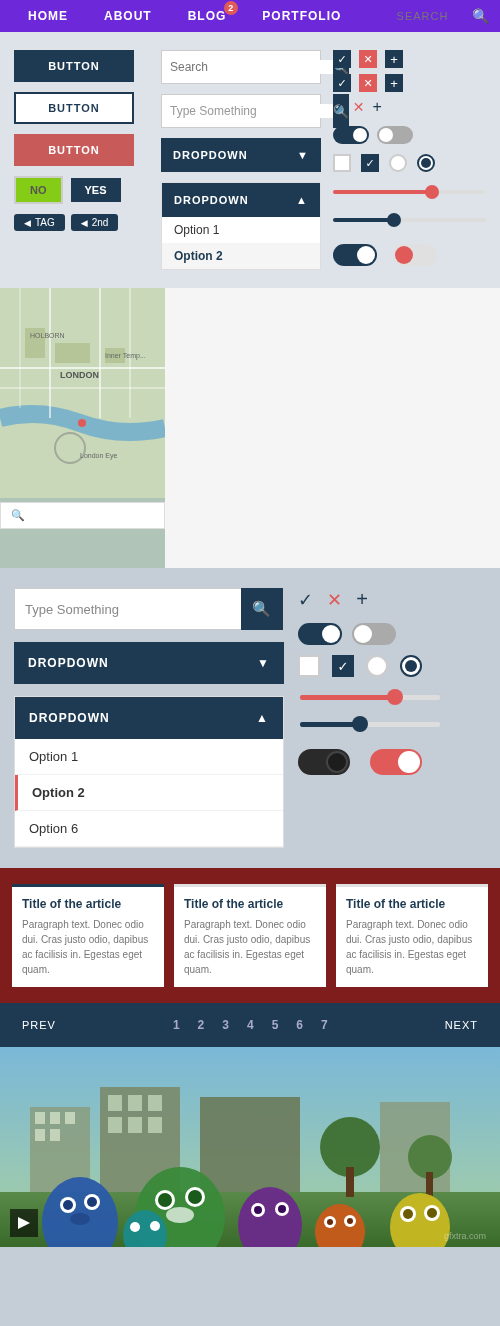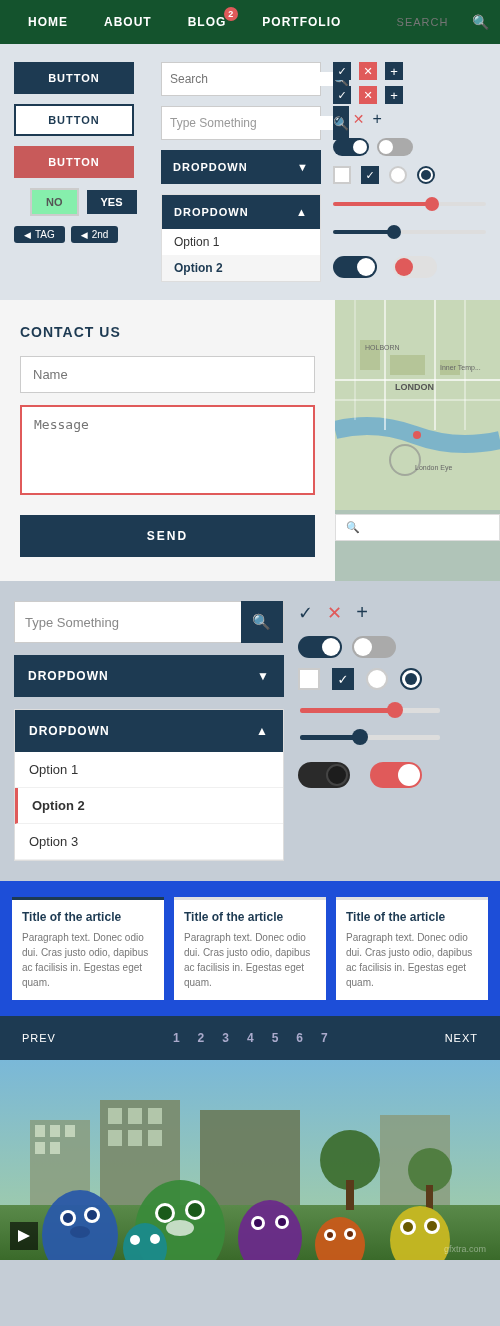--- a/index.html
+++ b/index.html
@@ -1,23 +1,23 @@
 <!DOCTYPE html>
 <html><head>
   <meta charset="utf-8">
   <style>
     * { box-sizing: border-box; margin: 0; padding: 0; }
     body { font-family: 'Arial', sans-serif; width: 500px; background: #c5cdd6; }
 
     
     .nav-bar {
-      background: #14532d;
-      display: flex;
-      align-items: center;
-      height: 44px;
+      background: #6d28d9;
+      display: flex;
+      align-items: center;
+      height: 32px;
       padding: 0 10px;
     }
     .nav-item {
       color: #fff;
       font-size: 12px;
       font-weight: bold;
       padding: 0 18px;
       letter-spacing: 1px;
       cursor: pointer;
       text-transform: uppercase;
@@ -102,28 +102,27 @@
       letter-spacing: 1px;
       cursor: pointer;
       text-transform: uppercase;
     }
     .btn-toggle-row {
       display: flex;
       gap: 8px;
       align-items: center;
     }
     .btn-no {
-      background: #86efac;
+      background: #84cc16;
       color: #555;
       border: 2px solid #ccc;
       padding: 6px 14px;
       font-size: 11px;
       font-weight: bold;
       cursor: pointer;
-      margin-left: 16px;
     }
     .btn-yes {
       background: #1d3a52;
       color: #fff;
       border: none;
       padding: 6px 14px;
       font-size: 11px;
       font-weight: bold;
       cursor: pointer;
     }
@@ -574,21 +573,21 @@
       width: 22px; height: 22px;
       border-radius: 50%;
       position: absolute;
       top: 2px;
     }
     .dark-toggle2.dark .dark-toggle2-knob { background: #1d1d1d; right: 2px; border: 2px solid #444; }
     .dark-toggle2.red-off .dark-toggle2-knob { background: #fff; right: 2px; }
 
     
     .section-articles {
-      background: #1d4ed8;
+      background: #7f1d1d;
       padding: 16px 12px;
       display: flex;
       gap: 10px;
     }
     .article-card {
       flex: 1;
       background: #fff;
       padding: 10px;
       border-top: 3px solid #e0e0e0;
     }
@@ -788,26 +787,20 @@
         <div class="dark-toggle-knob" style="background:#fff;right:2px;position:absolute;width:18px;height:18px;border-radius:50%;top:2px;"></div>
       </div>
       <div class="dark-toggle off-light">
         <div class="dark-toggle-knob"></div>
       </div>
     </div>
   </div>
 </div>
 
 <div class="section-contact">
-  <div class="contact-left">
-    <div class="contact-title">CONTACT US</div>
-    <input type="text" class="contact-input" placeholder="Name" style="">
-    <textarea class="contact-textarea" placeholder="Message" style=""></textarea>
-    <button class="contact-send-btn">SEND</button>
-  </div>
   <div class="contact-right">
     <div class="map-placeholder">
       <svg class="map-svg" viewBox="0 0 165 210">
 
         <rect width="165" height="210" fill="#c8d8b8"></rect>
 
         <path d="M0,130 Q40,120 80,135 Q120,150 165,140" stroke="#6aabcd" stroke-width="18" fill="none" opacity="0.8"></path>
 
         <line x1="0" y1="80" x2="165" y2="80" stroke="#fff" stroke-width="2" opacity="0.7"></line>
         <line x1="0" y1="100" x2="165" y2="100" stroke="#fff" stroke-width="1.5" opacity="0.5"></line>
@@ -846,21 +839,21 @@
       <span>DROPDOWN</span>
       <span>▼</span>
     </div>
     <div class="dropdown-lg-open">
       <div class="dropdown-lg-open-header">
         <span>DROPDOWN</span>
         <span>▲</span>
       </div>
       <div class="dropdown-lg-option">Option 1</div>
       <div class="dropdown-lg-option selected">Option 2</div>
-      <div class="dropdown-lg-option">Option 3</div>
+      <div class="dropdown-lg-option">Option 6</div>
     </div>
   </div>
 
   <div class="kit2-right">
     <div class="ctrl2-row">
       <span class="ctrl2-check">✓</span>
       <span class="ctrl2-x">✕</span>
       <span class="ctrl2-plus">+</span>
     </div>
     <div class="toggle2-row">

